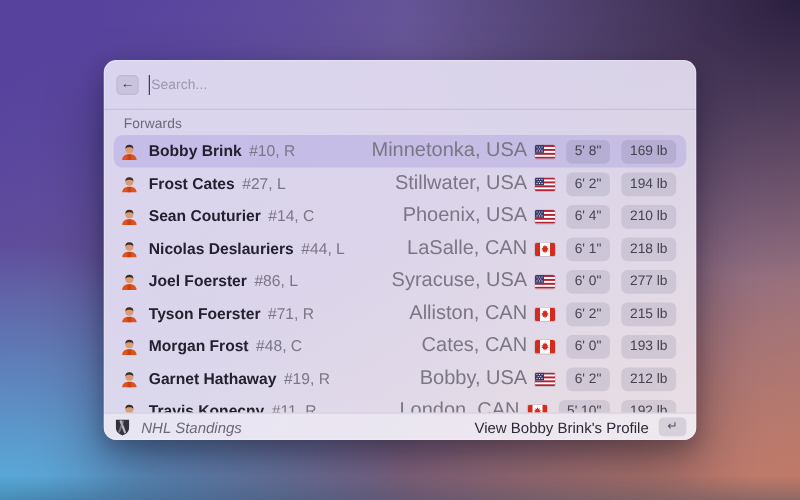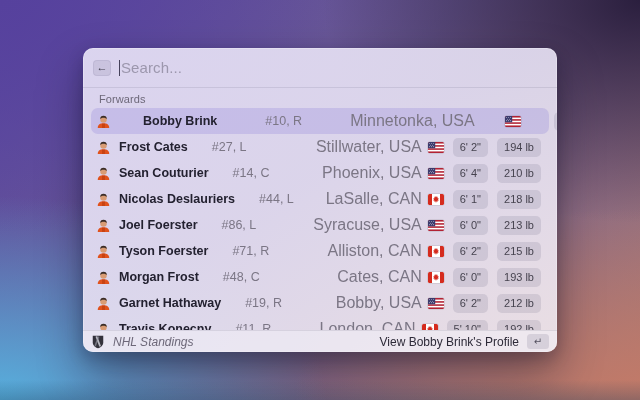--- a/index.html
+++ b/index.html
@@ -44,42 +44,42 @@
     border-radius: 4px;
     background: rgba(55,48,90,0.10);
     border: 1px solid rgba(55,48,90,0.08);
     display: flex; align-items: center; justify-content: center;
     font-size: 11px; color: #3c3947; cursor: pointer;
     line-height: 1;
   }
   .search-input-wrap { display: flex; align-items: center; margin-left: 8px; flex: 1; }
   .caret { width: 1px; height: 16px; background: #45415a; margin-right: 1px; }
   .search-placeholder {
-    font-size: 15px; color: #9c97ad; letter-spacing: 0.1px;
+    font-size: 11px; color: #9c97ad; letter-spacing: 0.1px;
   }
 
   
   .section-label {
     flex: 0 0 18px;
     padding: 5px 16px 0;
     font-size: 11px; color: #6d6879; letter-spacing: 0.1px;
   }
 
   
   .list { flex: 0 0 224px; height: 224px; overflow: hidden; padding: 2px 8px 0; }
   .row {
     height: 26px; border-radius: 7px;
     display: flex; align-items: center;
     padding: 0 8px 0 6px;
     cursor: pointer;
   }
-  .row.selected { background: rgba(122,110,216,0.22); gap: 24px; }
+  .row.selected { background: rgba(122,110,216,0.22); }
   .avatar { width: 13px; height: 14px; flex: 0 0 13px; margin-right: 9px; }
   .player-name { font-size: 12.5px; font-weight: 700; color: #232130; white-space: nowrap; }
-  .player-numpos { font-size: 12.5px; color: #7b7685; margin-left: 24px; white-space: nowrap; }
+  .player-numpos { font-size: 12.5px; color: #7b7685; margin-left: 6px; white-space: nowrap; }
   .row-spacer { flex: 1; }
   .player-city { font-size: 16px; color: #7b7685; white-space: nowrap; margin-right: 6px; }
   .flag { width: 16px; height: 11px; flex: 0 0 16px; border-radius: 1.5px; overflow: hidden; box-shadow: 0 0 0 0.5px rgba(0,0,0,0.15); }
   .flag svg { display: block; width: 16px; height: 11px; }
   .badge {
     margin-left: 9px;
     min-width: 34px; height: 19px;
     padding: 0 7px;
     border-radius: 5px;
     background: rgba(72,66,100,0.13);
@@ -284,21 +284,21 @@
               <circle cx="7" cy="2" r="0.55"></circle>
         <circle cx="3.2" cy="4" r="0.55"></circle>
               <circle cx="5.7" cy="4" r="0.55"></circle>
         <circle cx="2" cy="6" r="0.55"></circle>
               <circle cx="4.5" cy="6" r="0.55"></circle>
               <circle cx="7" cy="6" r="0.55"></circle>
       </g>
     </svg>
   </span>
     <span class="badge badge-height">6' 0"</span>
-    <span class="badge badge-weight">213 lb</span>
+    <span class="badge badge-weight">277 lb</span>
   </div>
       <div class="row">
     <span class="avatar">
     <svg viewBox="0 0 14 15" preserveAspectRatio="xMidYMid meet">
       <path d="M0.8 15c0-3.4 2.7-4.9 6.2-4.9s6.2 1.5 6.2 4.9z" fill="#e0521d"></path>
       <path d="M5.4 10.4h3.2V15H5.4z" fill="#c84312"></path>
       <circle cx="7" cy="5.8" r="3.5" fill="#d99c74"></circle>
       <path d="M3.5 5.4a3.5 3.5 0 0 1 7 0c-1.1-0.9-2.1-1.3-3.5-1.3s-2.4 0.4-3.5 1.3z" fill="#3b2d26"></path>
     </svg>
   </span>

